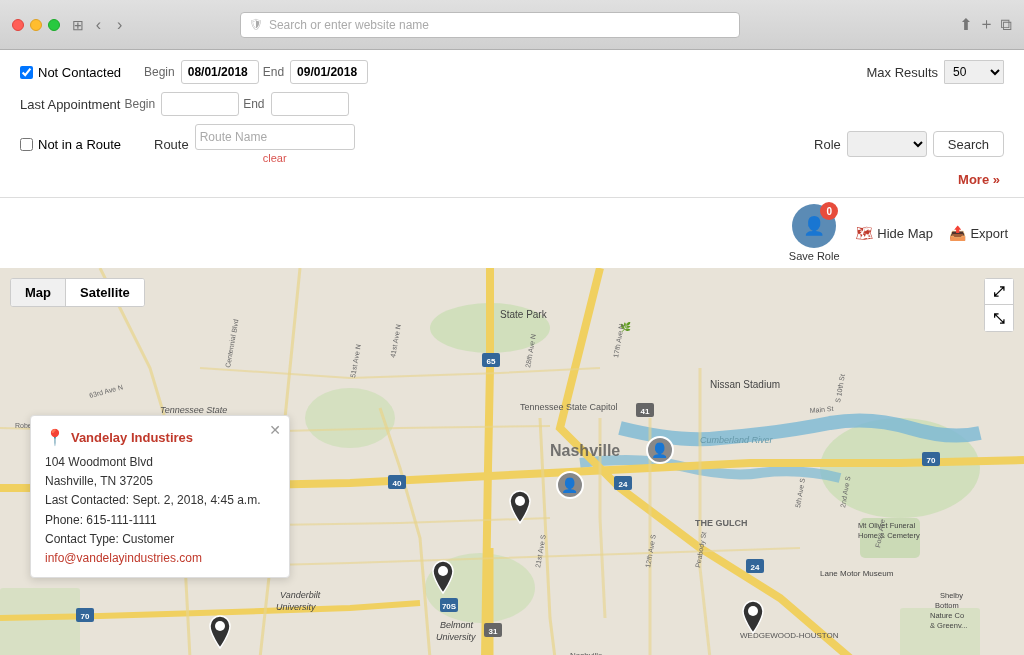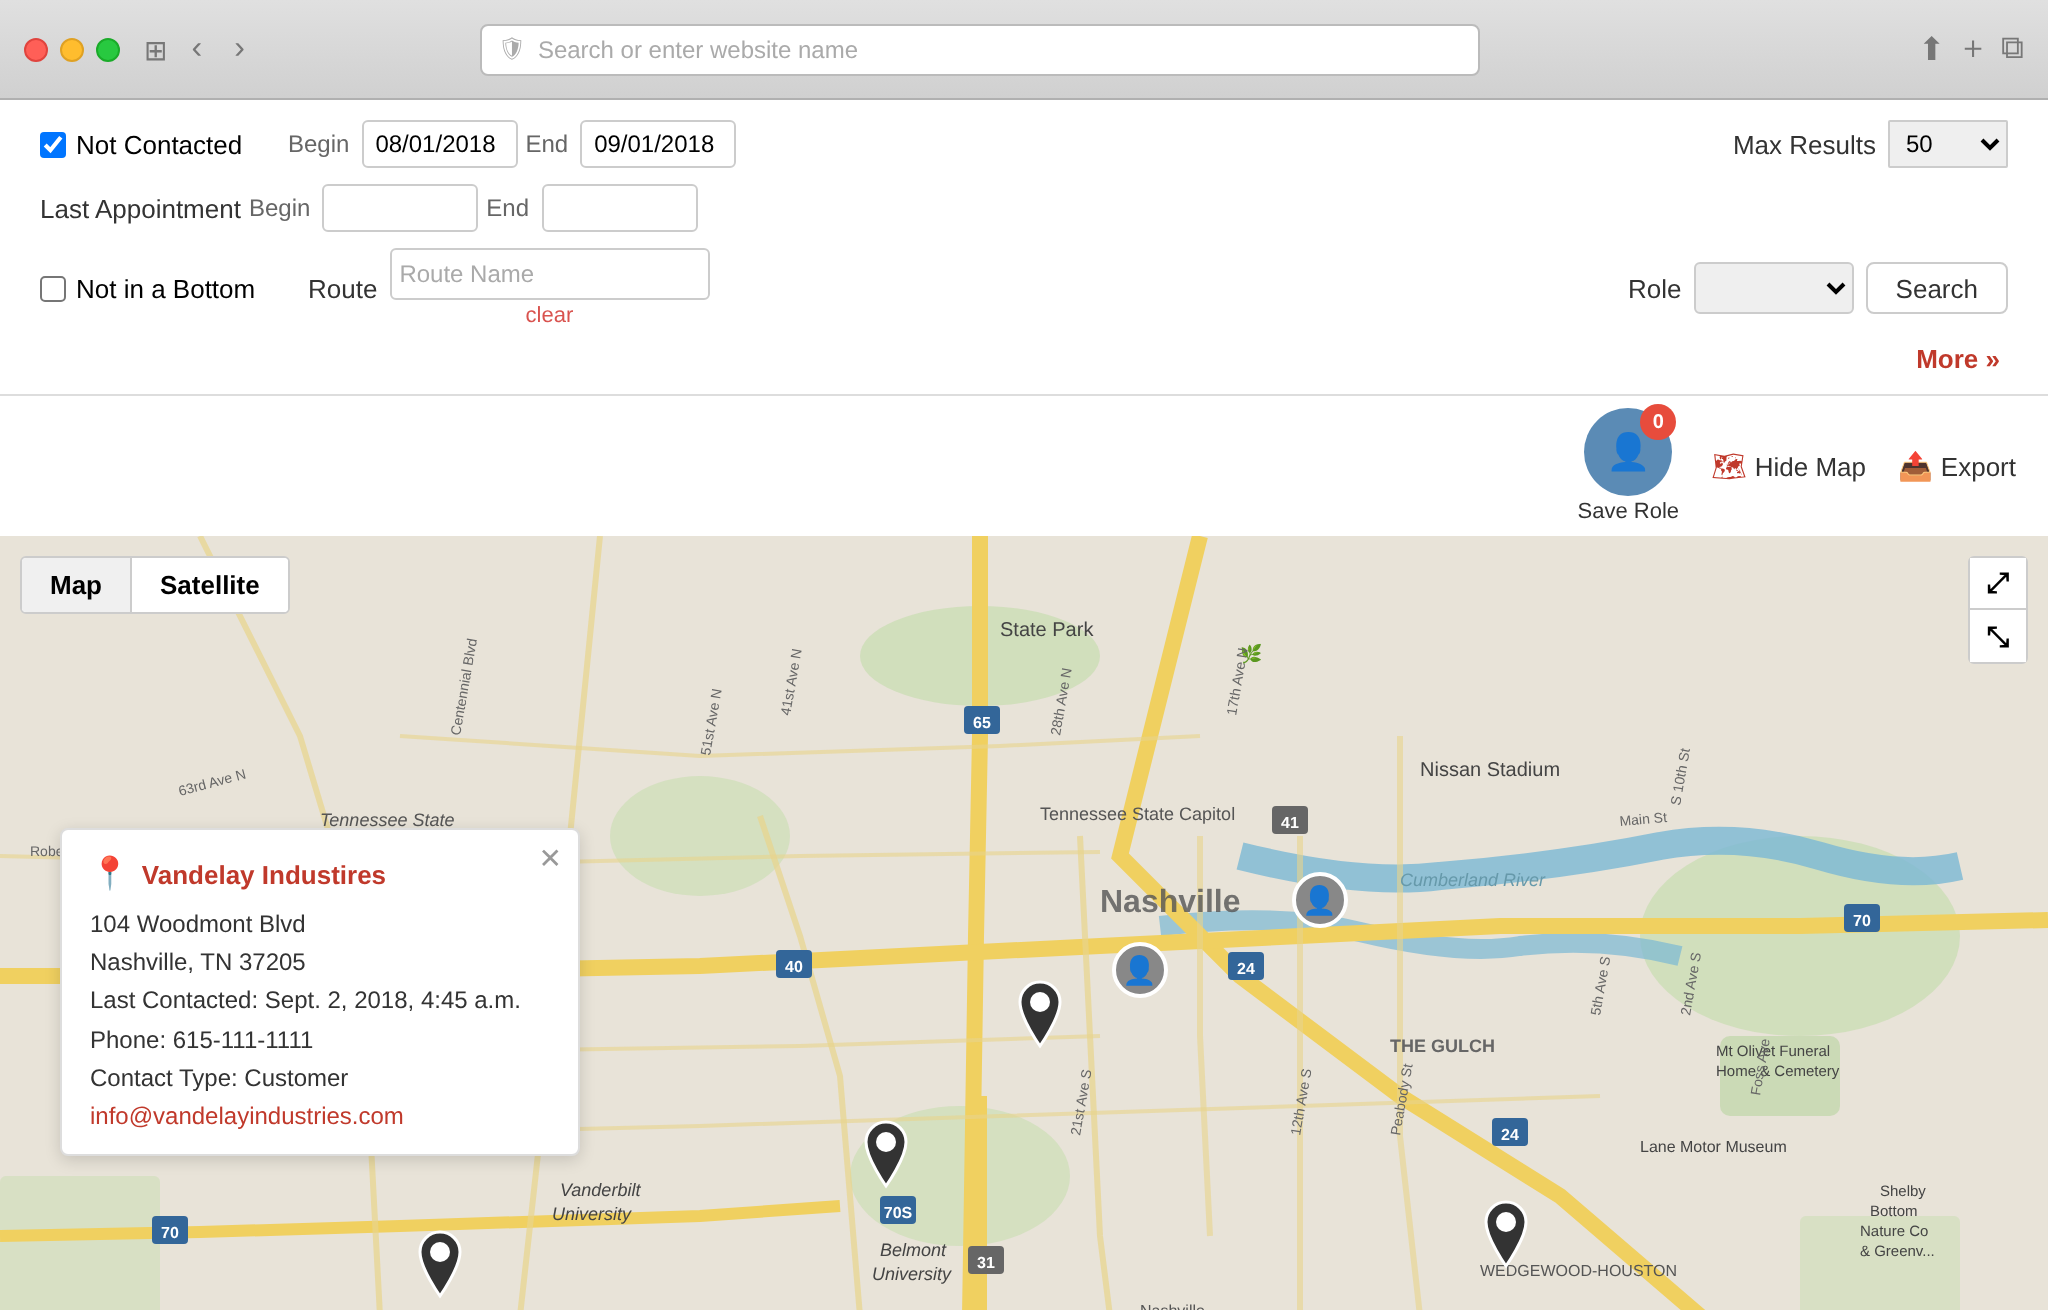--- a/index.html
+++ b/index.html
@@ -67,20 +67,21 @@
     .field-label { font-size: 13px; color: #333; min-width: 80px; }
     .date-group { display: flex; align-items: center; gap: 6px; }
     .date-label { font-size: 12px; color: #666; }
     .date-input {
       border: 1px solid #ccc;
       border-radius: 3px;
       padding: 3px 6px;
       font-size: 12px;
       width: 78px;
       height: 24px;
+      font-weight: bold;
     }
     .max-results-group { display: flex; align-items: center; gap: 6px; margin-left: auto; }
     .max-results-label { font-size: 13px; color: #333; }
     .max-results-select {
       border: 1px solid #ccc;
       border-radius: 1px;
       padding: 2px 4px;
       font-size: 12px;
       width: 60px;
       height: 24px;
@@ -362,21 +363,21 @@
       </div>
       <div class="date-group">
         <span class="date-label">End</span>
         <input type="text" class="date-input" value="" style="">
       </div>
     </div>
 
     <div class="filter-row">
       <label class="checkbox-label" style="min-width:130px;">
         <input type="checkbox" style="">
-        <span>Not in a Bottom</span>
+        <span>Not in a Route</span>
       </label>
       <div class="route-group">
         <span class="route-label">Route</span>
         <div class="route-input-wrap">
           <input type="text" class="route-input" placeholder="Route Name" style="">
           <a class="clear-link">clear</a>
         </div>
       </div>
       <div class="role-group" style="margin-left: auto;">
         <span class="role-label">Role</span>

